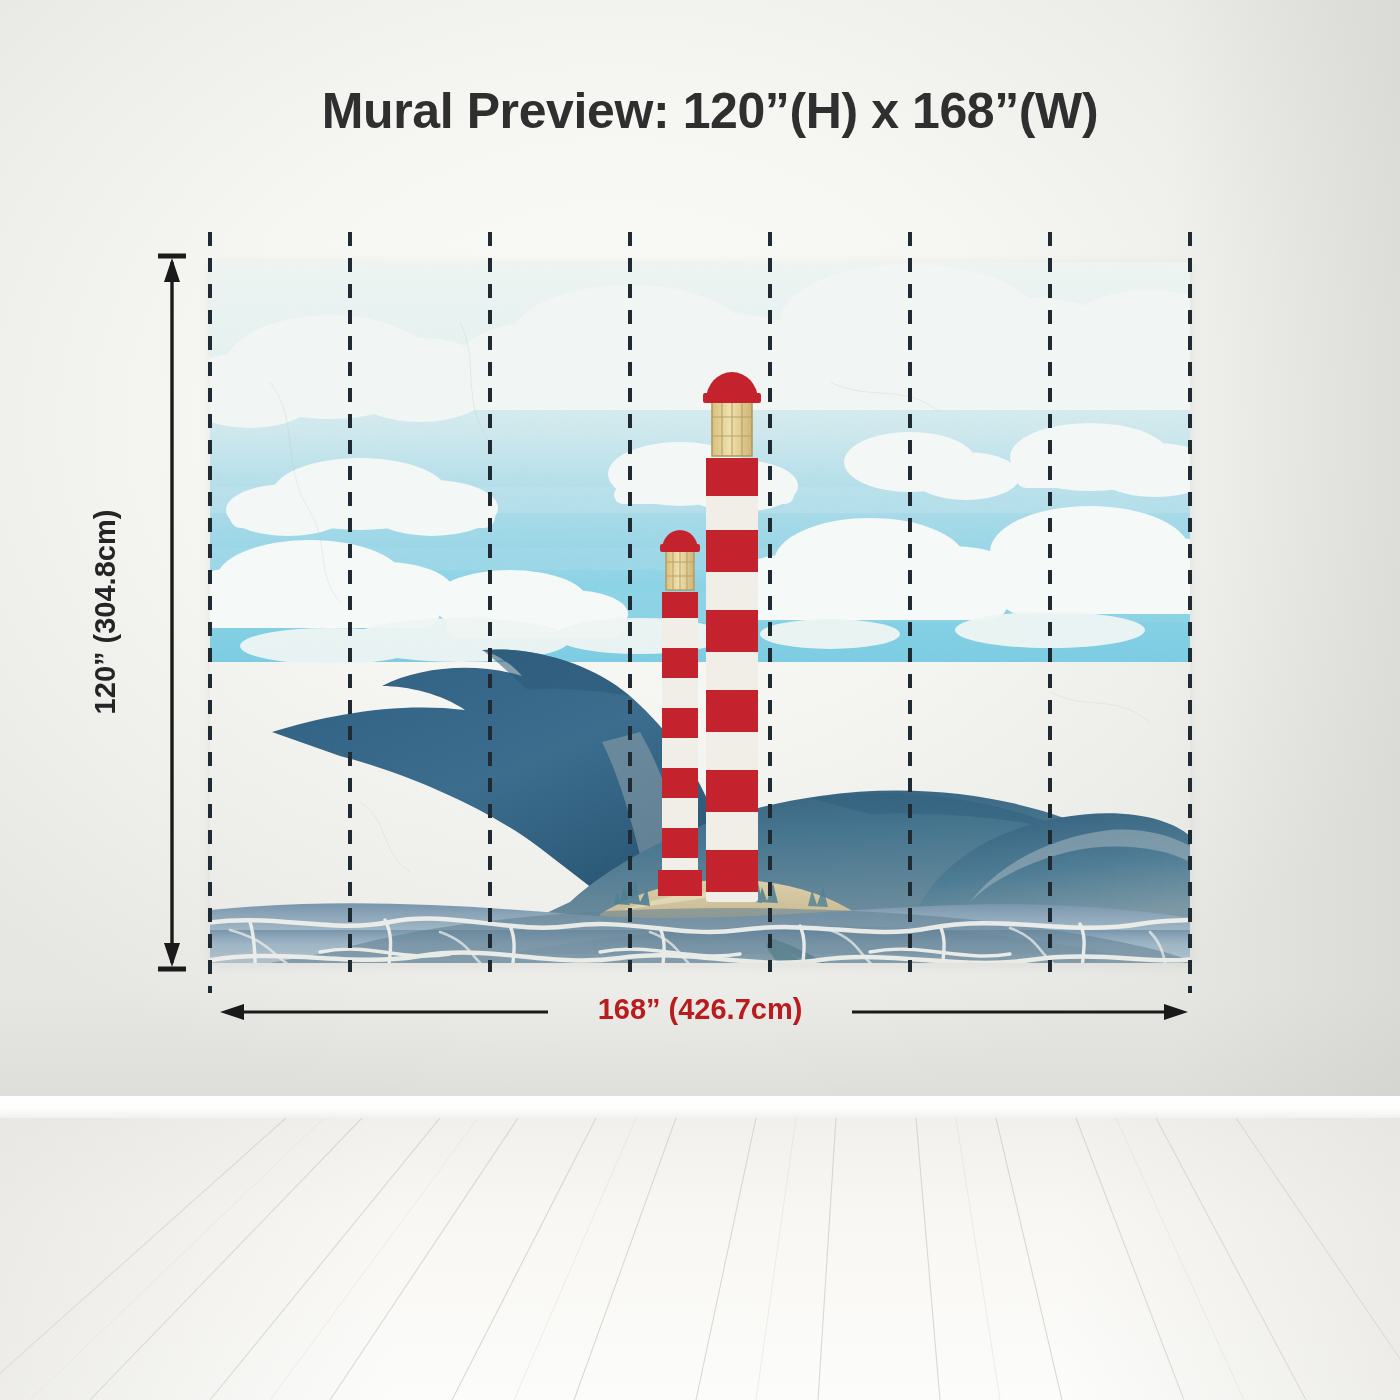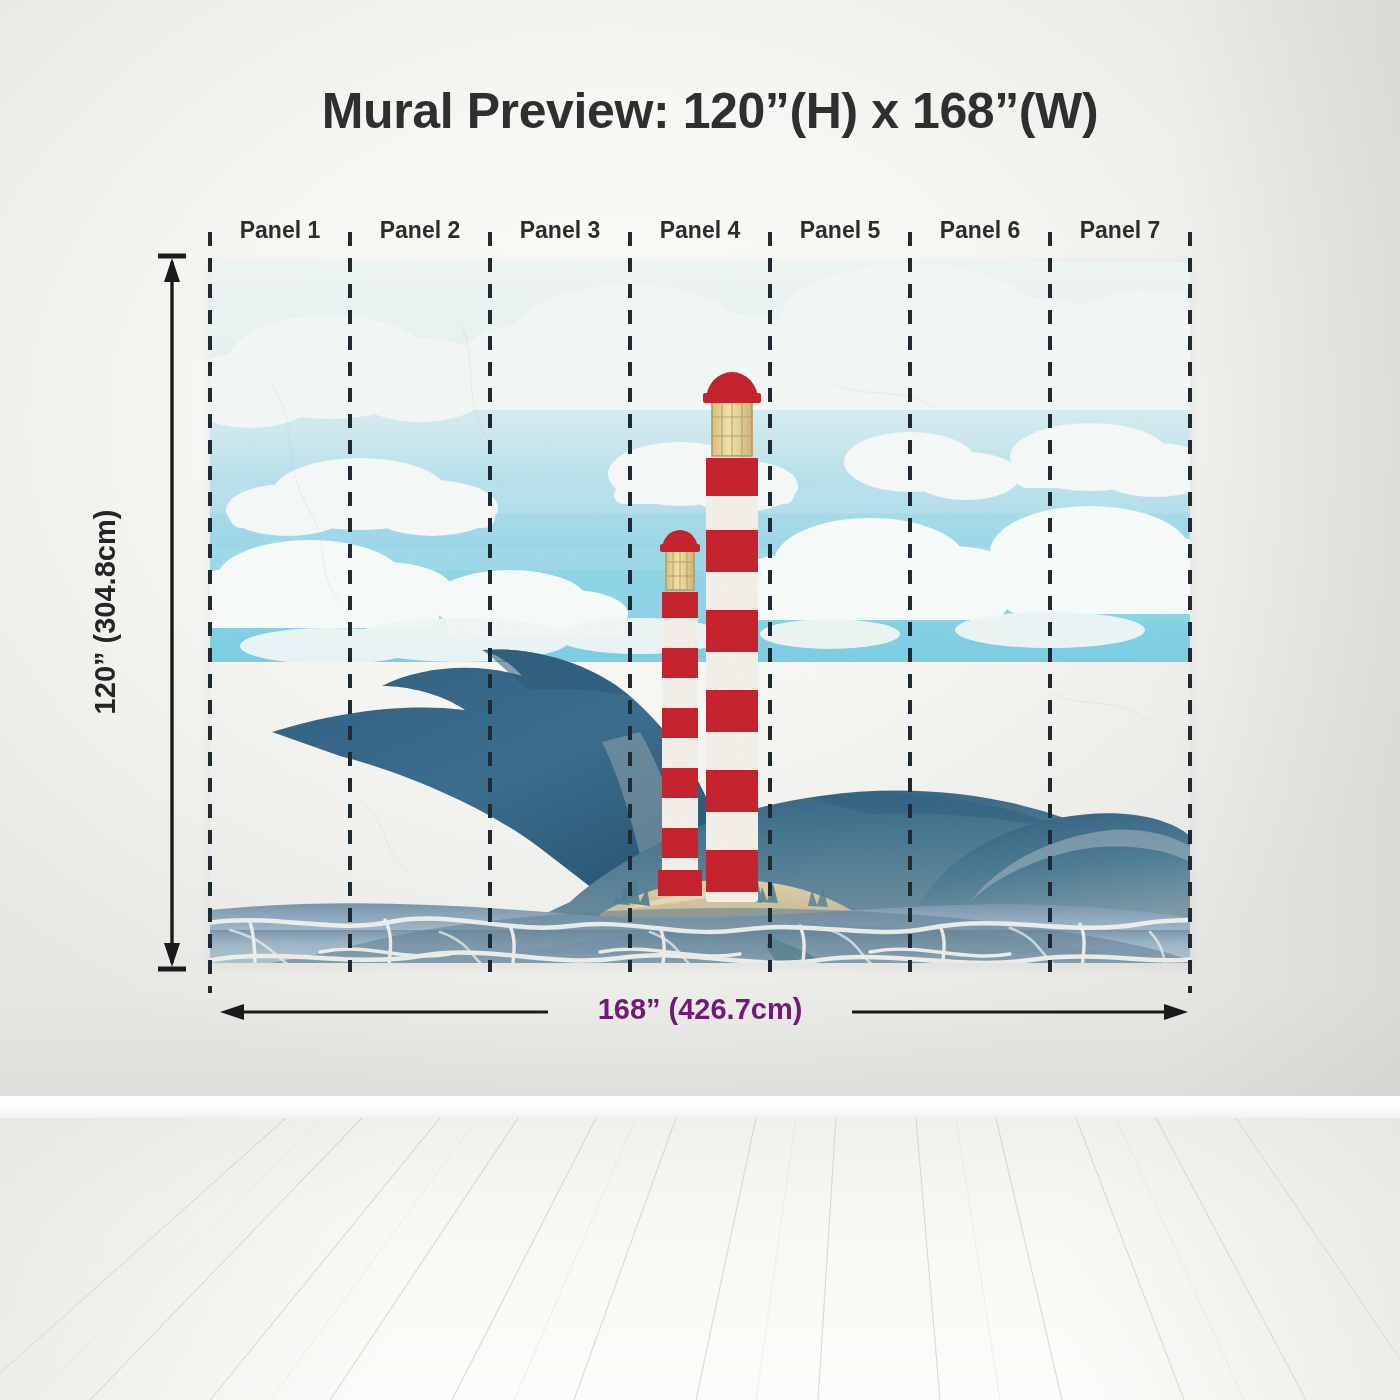--- a/index.html
+++ b/index.html
@@ -121,21 +121,21 @@
     color: #252525;
     white-space: nowrap;
   }
   .dim-h-label {
     position: absolute;
     left: 0; top: 993px;
     width: 1400px;
     text-align: center;
     font-size: 29px;
     font-weight: 600;
-    color: #701a75;
+    color: #b91c1c;
   }
   .dim-h-label span {
     background: transparent;
     padding: 0 18px;
   }
 
   
   .caption {
     position: absolute;
     left: 0; top: 1198px;
@@ -153,29 +153,20 @@
 
 <div id="stage">
 
   <div class="wall">
     <div class="wall-shadow-right"></div>
     <div class="wall-shadow-bottom"></div>
   </div>
 
   <div class="title">Mural Preview: 120”(H) x 168”(W)</div>
 
-  <div class="panel-labels">
-    <div class="panel-label">Panel 1</div>
-    <div class="panel-label">Panel 2</div>
-    <div class="panel-label">Panel 3</div>
-    <div class="panel-label">Panel 4</div>
-    <div class="panel-label">Panel 5</div>
-    <div class="panel-label">Panel 6</div>
-    <div class="panel-label">Panel 7</div>
-  </div>
 
   <div class="mural">
     <svg width="980" height="701" viewBox="0 0 980 701" xmlns="http://www.w3.org/2000/svg">
       <defs>
         <linearGradient id="skyGrad" x1="0" y1="0" x2="0" y2="1">
           <stop offset="0%" stop-color="#eef5f3"></stop>
           <stop offset="22%" stop-color="#e6f2f1"></stop>
           <stop offset="42%" stop-color="#cfe9ee"></stop>
           <stop offset="62%" stop-color="#a9dbe9"></stop>
           <stop offset="82%" stop-color="#8ad3e6"></stop>

